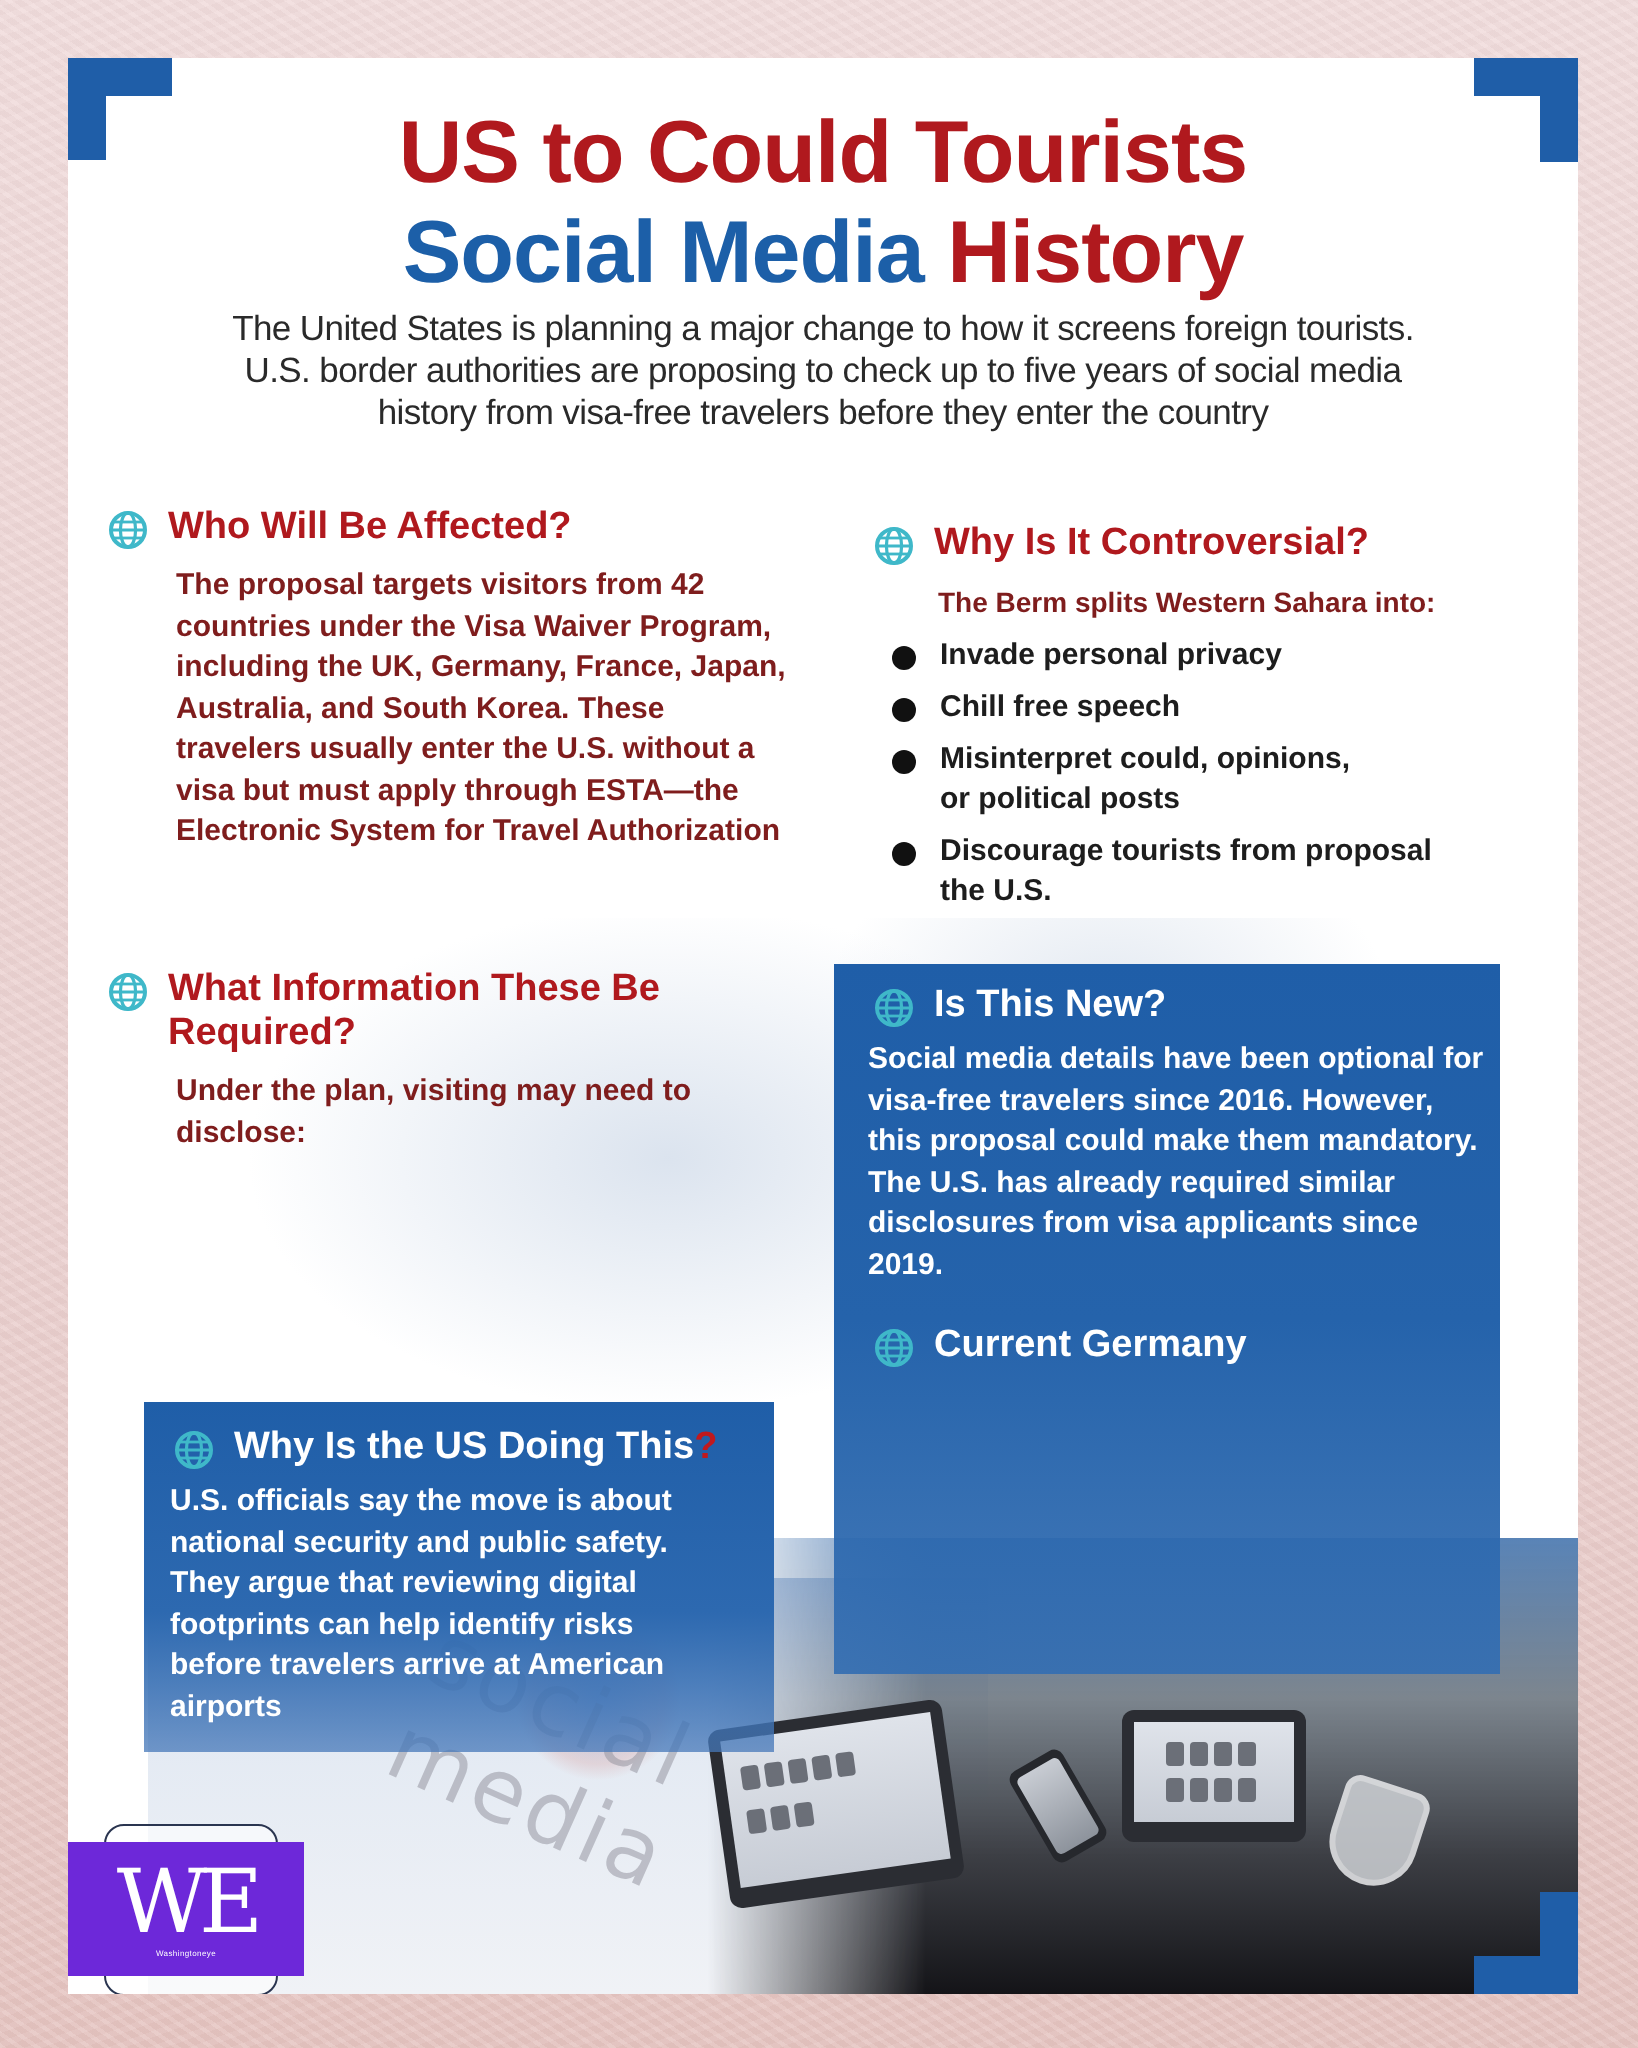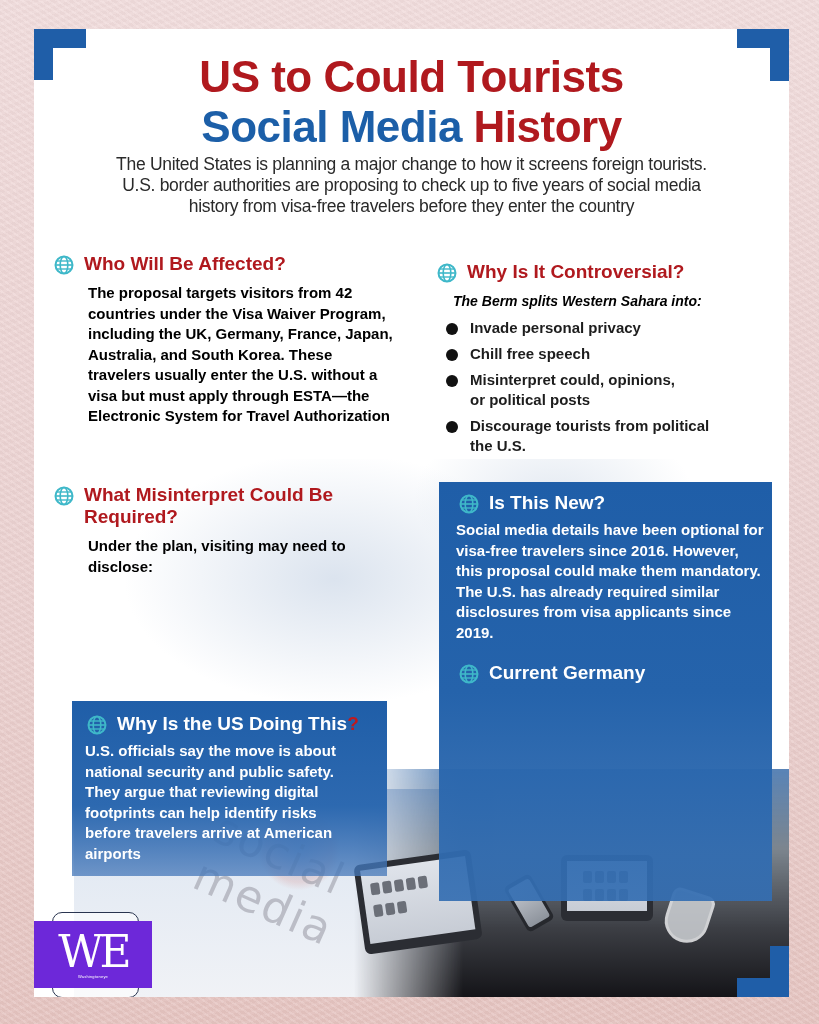--- a/index.html
+++ b/index.html
@@ -86,21 +86,21 @@
 
   .section { position: absolute; }
   .sec-head { display: flex; align-items: flex-start; gap: 10px; }
   .globe { flex: 0 0 auto; width: 20px; height: 20px; margin-top: 2px; }
   .sec-title {
     font-weight: 700; font-size: 19px; line-height: 22px; color: #b0191e;
   }
   .sec-title.white { color: #ffffff; }
   .sec-title .qm { color: #c0191e; }
   .sec-body {
-    font-weight: 700; font-size: 15px; line-height: 20.5px; color: #000000;
+    font-weight: 700; font-size: 15px; line-height: 20.5px; color: #7f1d1d;
   }
   .sec-body.white { color: #ffffff; }
   ul.bullets { list-style: none; margin-top: 6px; }
   ul.bullets li {
     position: relative; padding-left: 24px; font-weight: 700;
     font-size: 15px; line-height: 20px; color: #1d1d1d; margin-bottom: 6px;
   }
   ul.bullets li::before {
     content: ""; position: absolute; left: 0; top: 5px;
     width: 12px; height: 12px; border-radius: 50%; background: #111;
@@ -198,44 +198,44 @@
     <div class="sec-head">
       <svg class="globe" viewBox="0 0 20 20">
           <circle cx="10" cy="10" r="8.5" fill="none" stroke="#3fb8c9" stroke-width="2"></circle>
           <ellipse cx="10" cy="10" rx="3.8" ry="8.5" fill="none" stroke="#3fb8c9" stroke-width="1.6"></ellipse>
           <line x1="1.5" y1="10" x2="18.5" y2="10" stroke="#3fb8c9" stroke-width="1.6"></line>
           <line x1="3" y1="6" x2="17" y2="6" stroke="#3fb8c9" stroke-width="1.4"></line>
           <line x1="3" y1="14" x2="17" y2="14" stroke="#3fb8c9" stroke-width="1.4"></line>
         </svg>
       <div class="sec-title">Why Is It Controversial?</div>
     </div>
-    <div class="sec-body" style="margin:8px 0 0 16px; font-size:14px;font-style:italic;">The Berm splits Western Sahara into:</div>
+    <div class="sec-body" style="margin:8px 0 0 32px; font-size:14px;">The Berm splits Western Sahara into:</div>
     <ul class="bullets" style="margin-left:9px; width:300px;">
       <li>Invade personal privacy</li>
       <li>Chill free speech</li>
       <li style="width:240px;">Misinterpret could, opinions, or political posts</li>
-      <li style="width:280px;">Discourage tourists from political the U.S.</li>
+      <li style="width:280px;">Discourage tourists from proposal the U.S.</li>
     </ul>
   </div>
 
   <div class="section" style="left:20px; top:455px; width:350px;">
     <div class="sec-head">
       <svg class="globe" viewBox="0 0 20 20">
           <circle cx="10" cy="10" r="8.5" fill="none" stroke="#3fb8c9" stroke-width="2"></circle>
           <ellipse cx="10" cy="10" rx="3.8" ry="8.5" fill="none" stroke="#3fb8c9" stroke-width="1.6"></ellipse>
           <line x1="1.5" y1="10" x2="18.5" y2="10" stroke="#3fb8c9" stroke-width="1.6"></line>
           <line x1="3" y1="6" x2="17" y2="6" stroke="#3fb8c9" stroke-width="1.4"></line>
           <line x1="3" y1="14" x2="17" y2="14" stroke="#3fb8c9" stroke-width="1.4"></line>
         </svg>
-      <div class="sec-title" style="width:280px;">What Misinterpret Could Be Required?</div>
+      <div class="sec-title" style="width:280px;">What Information These Be Required?</div>
     </div>
     <div class="sec-body" style="margin:8px 0 0 34px; width:260px;">Under the plan, visiting may need to disclose:</div>
   </div>
 
-  <div class="card" style="left:405px; top:453px; width:333px; height:419px;padding-left:20px;">
+  <div class="card" style="left:383px; top:453px; width:333px; height:355px;padding-left:20px;">
     <div class="section" style="left:20px; top:10px; width:300px;">
       <div class="sec-head">
         <svg class="globe" viewBox="0 0 20 20">
             <circle cx="10" cy="10" r="8.5" fill="none" stroke="#3fb8c9" stroke-width="2"></circle>
             <ellipse cx="10" cy="10" rx="3.8" ry="8.5" fill="none" stroke="#3fb8c9" stroke-width="1.6"></ellipse>
             <line x1="1.5" y1="10" x2="18.5" y2="10" stroke="#3fb8c9" stroke-width="1.6"></line>
             <line x1="3" y1="6" x2="17" y2="6" stroke="#3fb8c9" stroke-width="1.4"></line>
             <line x1="3" y1="14" x2="17" y2="14" stroke="#3fb8c9" stroke-width="1.4"></line>
           </svg>
         <div class="sec-title white">Is This New?</div>

